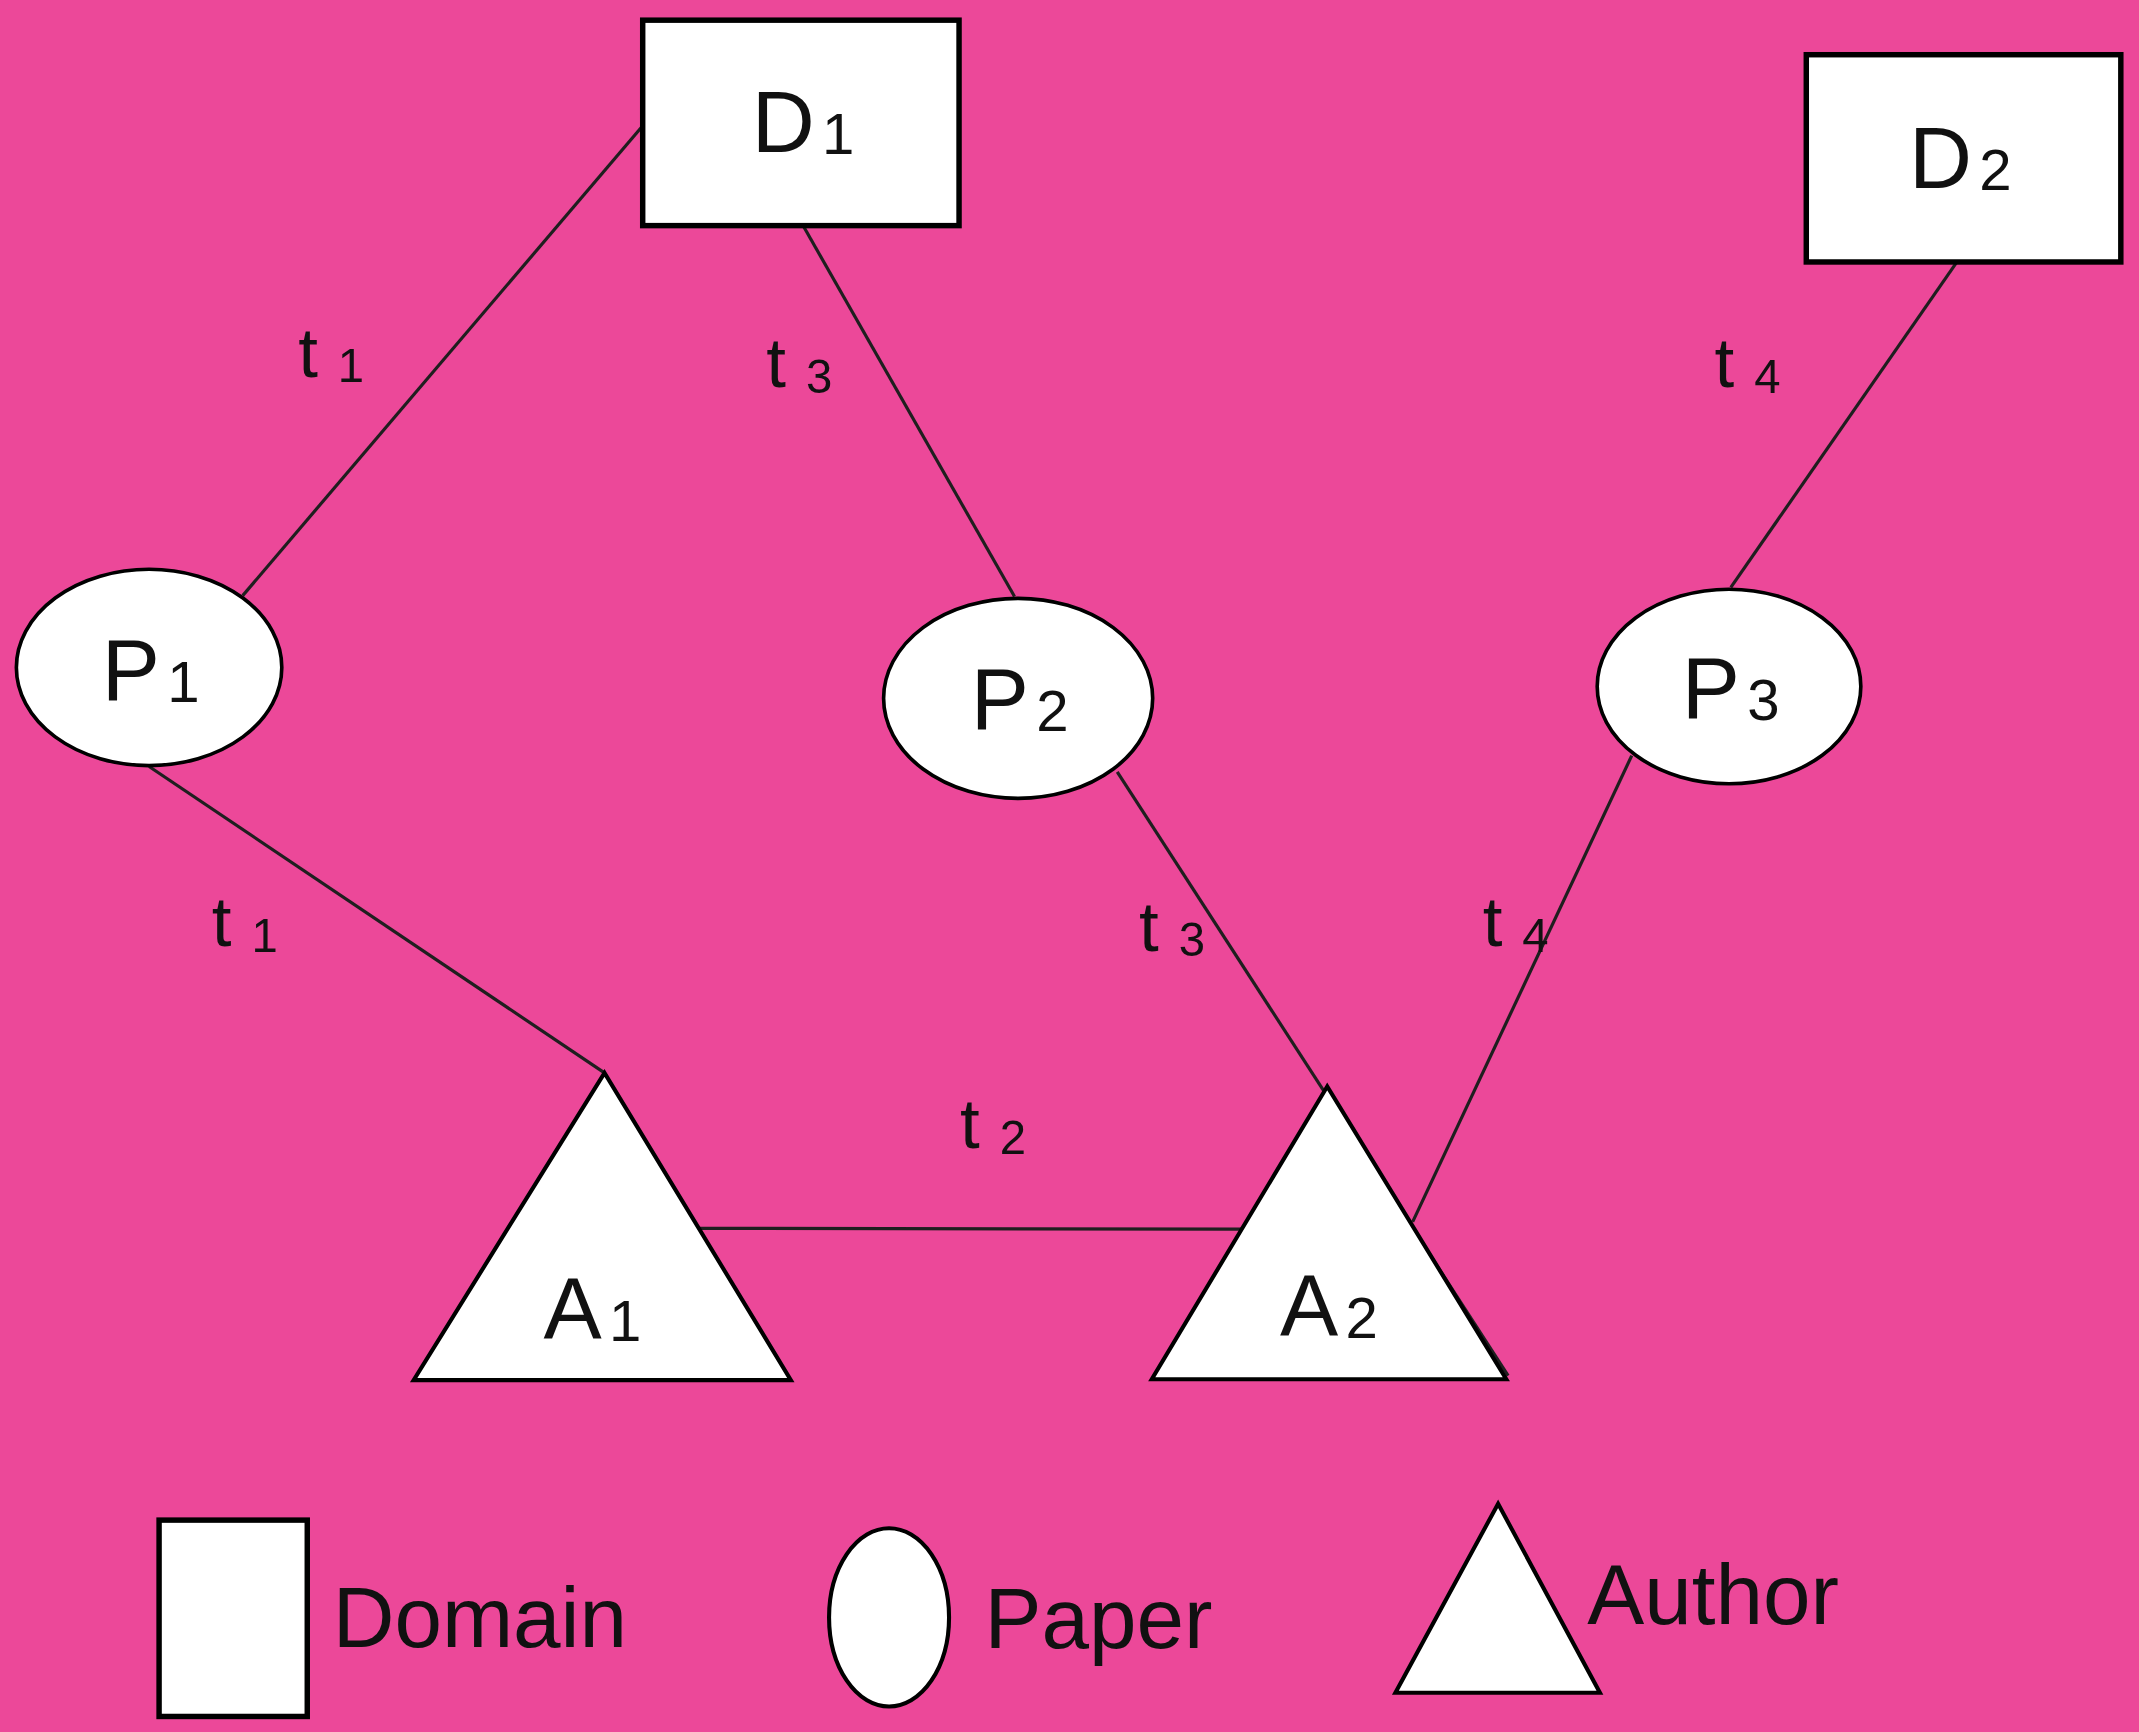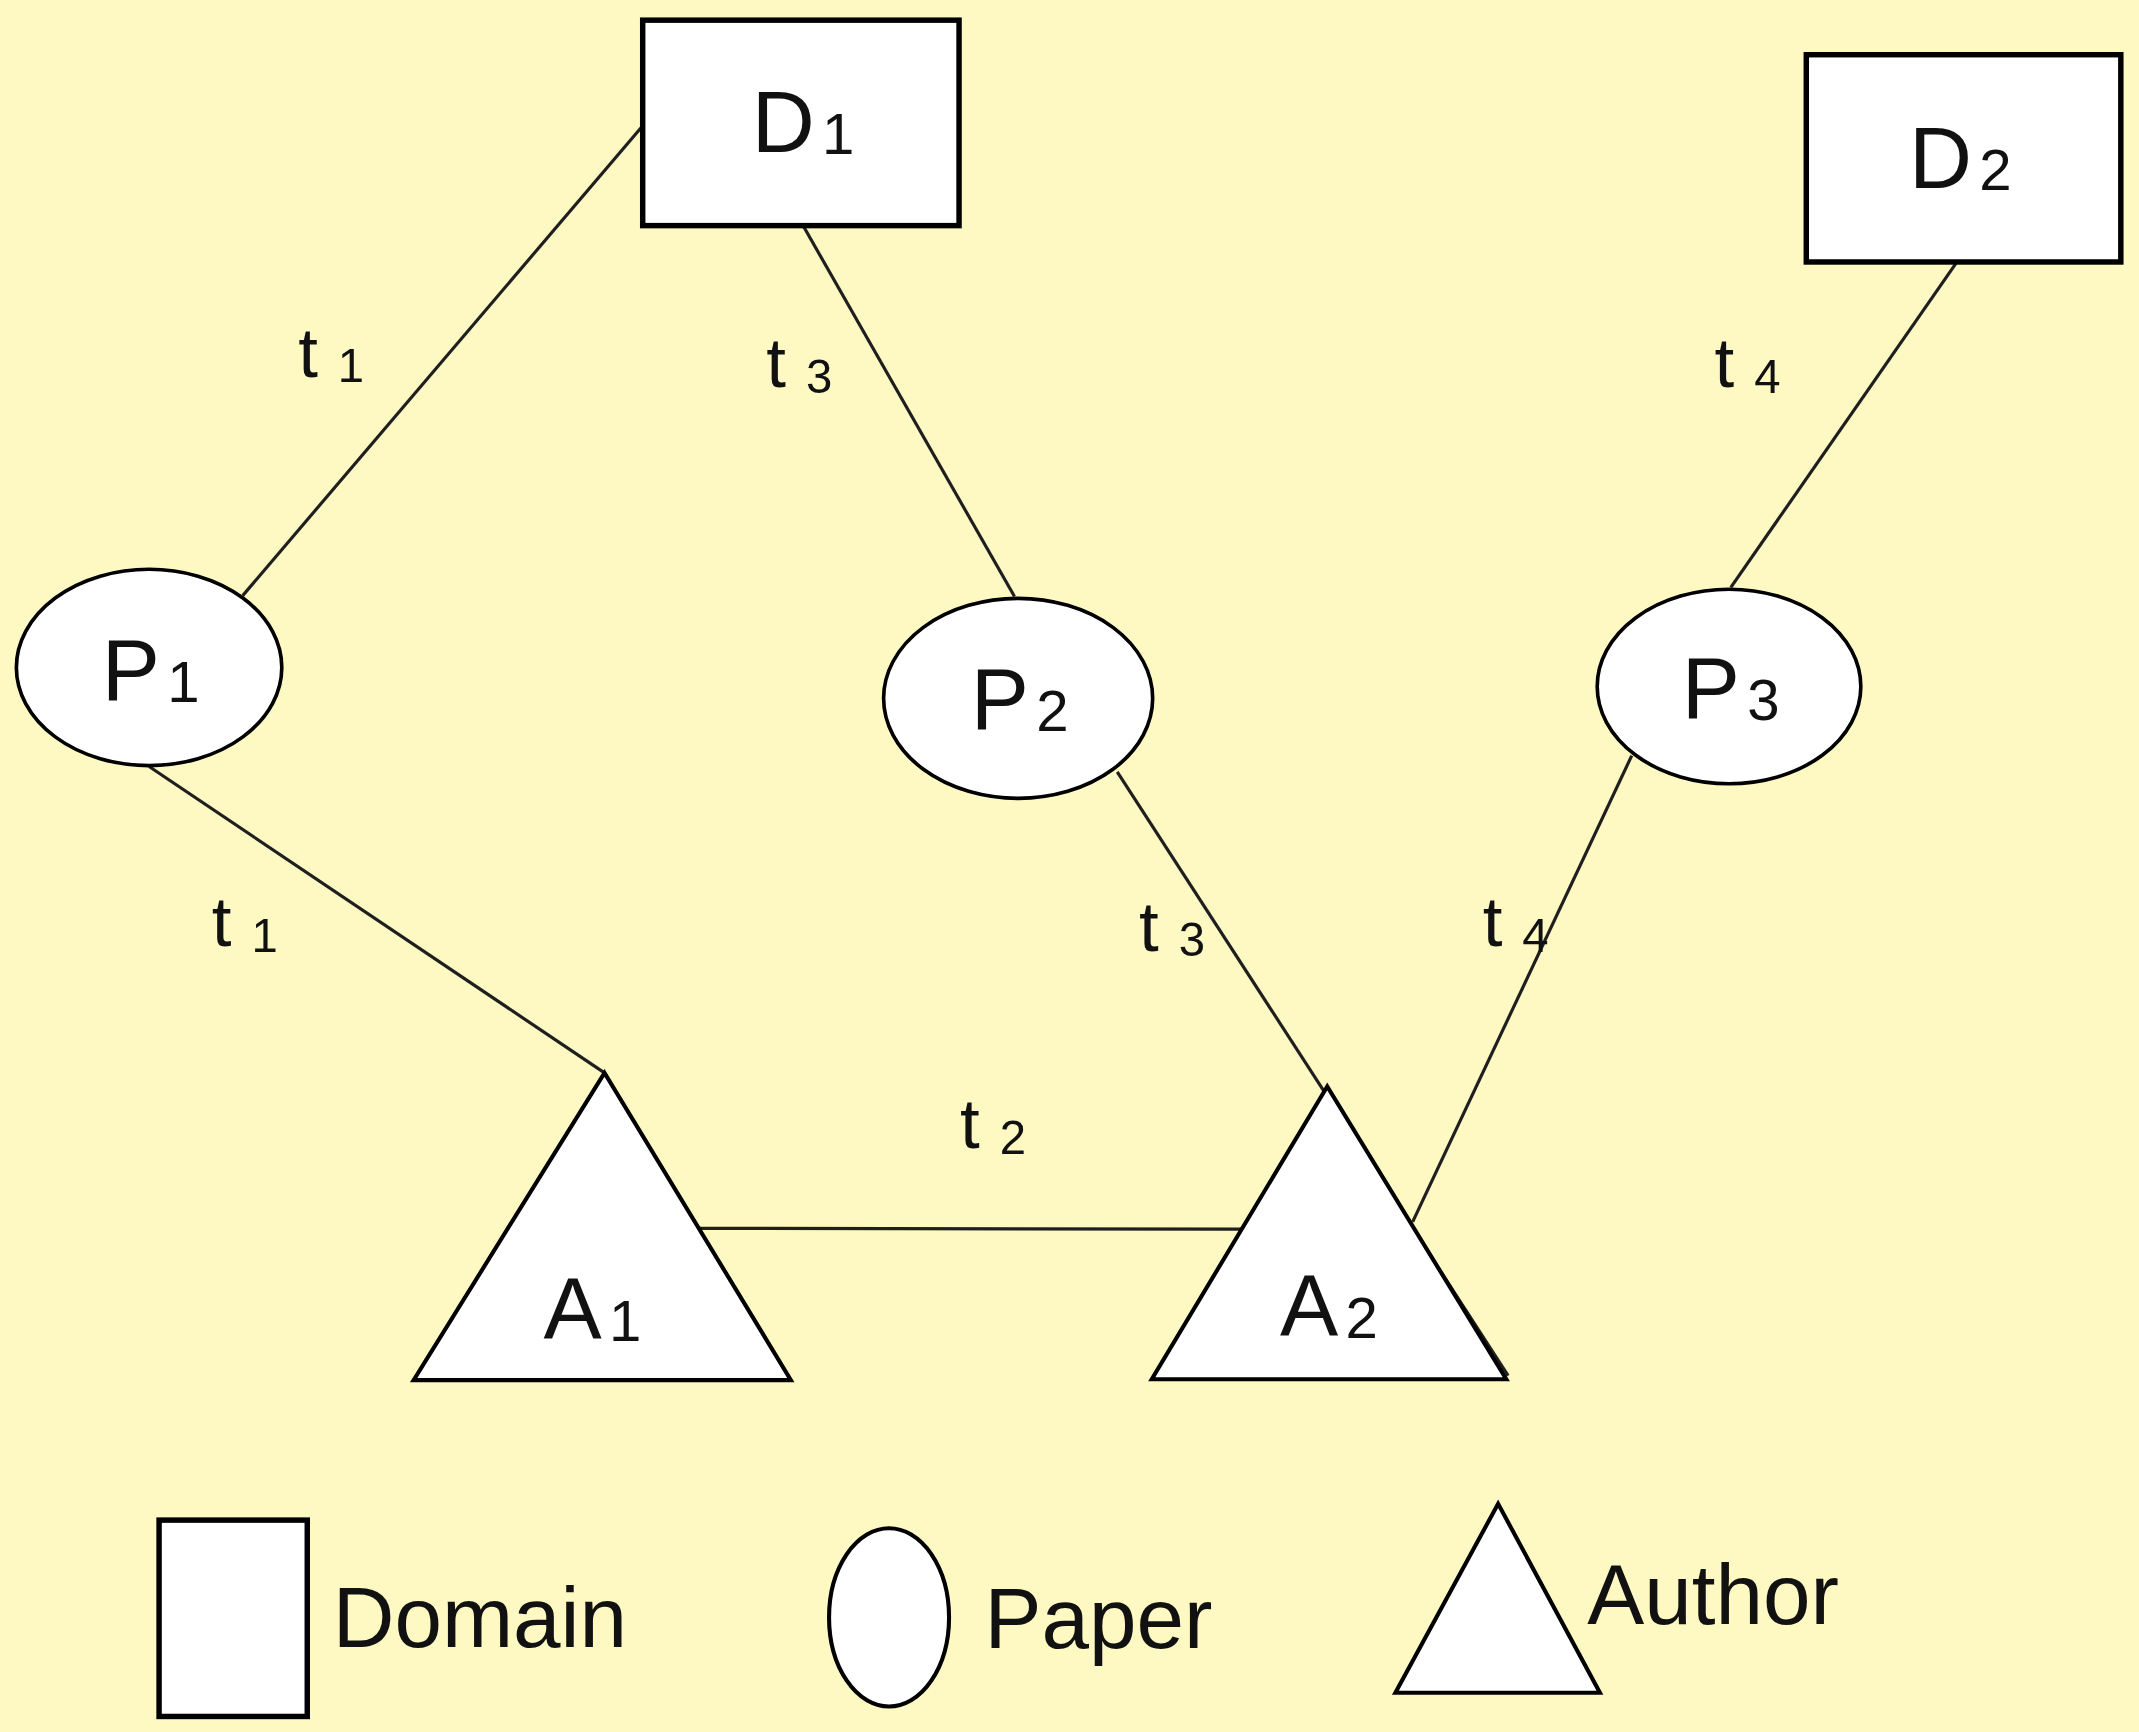--- a/index.html
+++ b/index.html
@@ -4,21 +4,21 @@
 <style>
   html, body {
     margin: 0;
     padding: 0;
     background: #ffffff;
   }
   .figure-canvas {
     position: relative;
     width: 2139px;
     height: 1733px;
-    background: #fef9c3;
+    background: #ec4899;
     overflow: hidden;
   }
   svg {
     display: block;
   }
   .node-shape {
     fill: #ffffff;
     stroke: #000000;
   }
   .edge-line {

